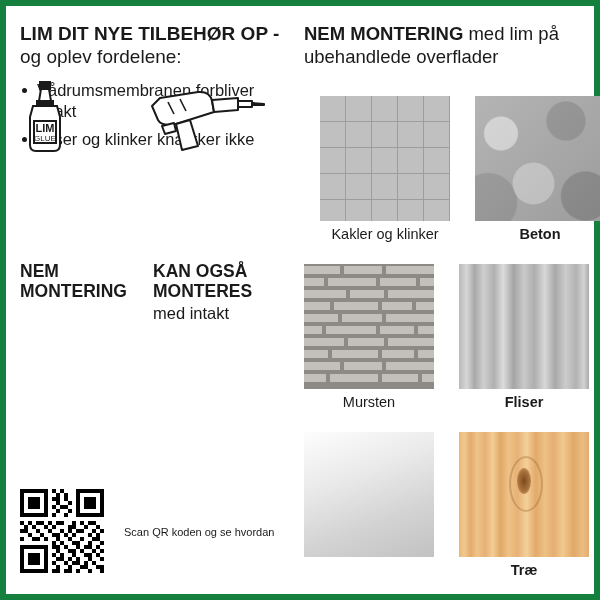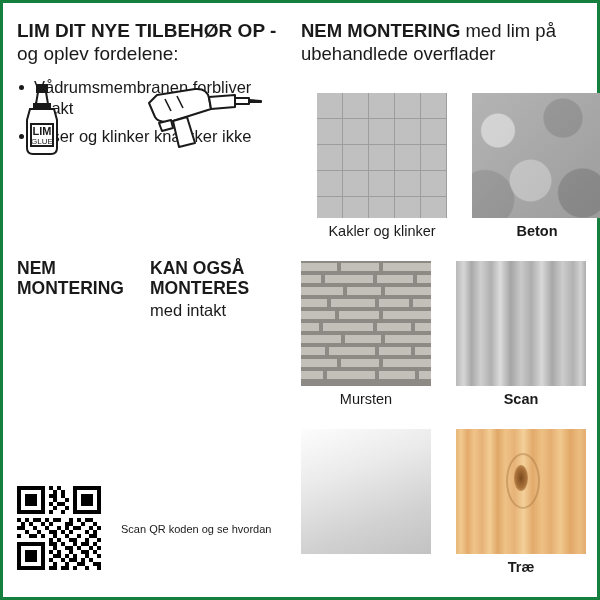--- a/index.html
+++ b/index.html
@@ -12,21 +12,21 @@
     background: #ffffff;
     font-family: "Liberation Sans", sans-serif;
     color: #1a1a1a;
     overflow: hidden;
   }
   .page {
     position: relative;
     width: 600px;
     height: 600px;
     box-sizing: border-box;
-    border: 3px solid #15803d;
+    border: 6px solid #15803d;
   }
 
   
   .left-col {
     position: absolute;
     left: 14px;
     top: 16px;
     width: 272px;
   }
   .headline {
@@ -83,21 +83,21 @@
   .mount-sub {
     font-size: 16.5px;
     line-height: 20px;
     margin: 2px 0 0 0;
   }
 
   
   .glue-icon {
     position: absolute;
     left: 10px;
-    top: 79px;
+    top: 73px;
     width: 58px;
     height: 76px;
   }
   .screw-icon {
     position: absolute;
     left: 140px;
     top: 78px;
     width: 120px;
     height: 70px;
   }
@@ -459,21 +459,21 @@
               <rect x="78" y="110" width="36" height="8"></rect>
               <rect x="118" y="110" width="22" height="8"></rect>
           </g>
         </svg>
       </span>
       <span class="caption">Mursten</span>
     </div>
 
     <div class="swatch sw-c1 sw-r1">
       <span class="tile tex-metal"></span>
-      <span class="caption">Scan</span>
+      <span class="caption">Fliser</span>
     </div>
 
     <div class="swatch sw-c0 sw-r2">
       <span class="tile tex-glass"></span>
     </div>
 
     <div class="swatch sw-c1 sw-r2">
       <span class="tile tex-wood">
         <span class="knot2"></span>
         <span class="knot"></span>

